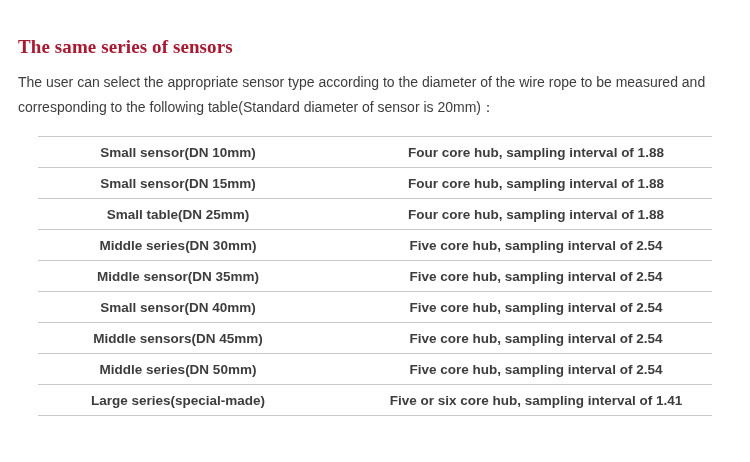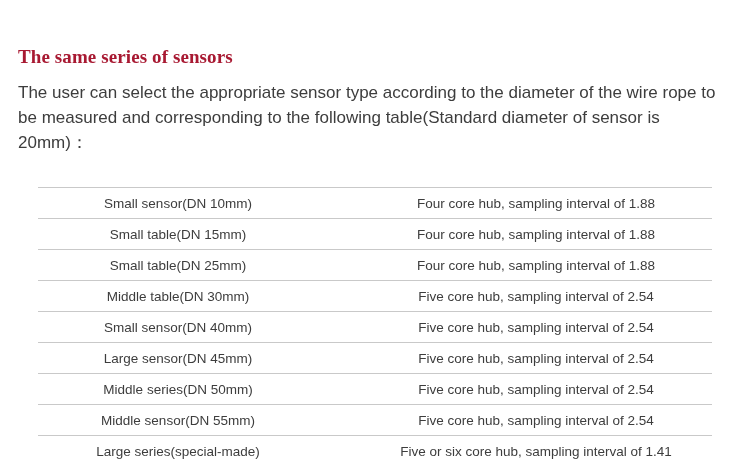--- a/index.html
+++ b/index.html
@@ -12,43 +12,44 @@
     background: #ffffff;
     font-family: "Liberation Sans", sans-serif;
     color: #333333;
     overflow: hidden;
   }
   .page {
     position: relative;
     width: 750px;
     height: 462px;
     box-sizing: border-box;
-    padding: 10px 18px;
+    padding: 0 18px;
   }
   .title {
     font-family: "Liberation Serif", serif;
     font-weight: bold;
     font-size: 19px;
     color: #a81932;
     margin: 0;
     padding-top: 36px;
     letter-spacing: 0.1px;
   }
   .intro {
-    font-size: 17px;
+    font-size: 14px;
     color: #3d3d3d;
     line-height: 25px;
     margin: 12px 0 0 0;
     max-width: 716px;
   }
   .table-wrap {
-    margin-top: 32px;
+    margin-top: 16px;
     display: flex;
     justify-content: center;
     gap: 0;
+    font-weight: bold;
   }
   table.spec {
     border-collapse: collapse;
     table-layout: fixed;
   }
   table.spec td {
     height: 30px;
     padding: 0 6px;
     text-align: center;
     vertical-align: middle;
@@ -85,51 +86,51 @@
 
   <div class="table-wrap">
     <table class="spec">
       <tbody>
         <tr>
           <td class="col-left">Small sensor(DN 10mm)</td>
           <td class="spacer"></td>
           <td class="col-right">Four core hub, sampling interval of 1.88</td>
         </tr>
         <tr>
-          <td class="col-left">Small table(DN 15mm)</td>
+          <td class="col-left">Small sensor(DN 15mm)</td>
           <td class="spacer"></td>
           <td class="col-right">Four core hub, sampling interval of 1.88</td>
         </tr>
         <tr>
           <td class="col-left">Small table(DN 25mm)</td>
           <td class="spacer"></td>
           <td class="col-right">Four core hub, sampling interval of 1.88</td>
         </tr>
         <tr>
-          <td class="col-left">Middle table(DN 30mm)</td>
+          <td class="col-left">Middle series(DN 30mm)</td>
+          <td class="spacer"></td>
+          <td class="col-right">Five core hub, sampling interval of 2.54</td>
+        </tr>
+        <tr>
+          <td class="col-left">Middle sensor(DN 35mm)</td>
           <td class="spacer"></td>
           <td class="col-right">Five core hub, sampling interval of 2.54</td>
         </tr>
         <tr>
           <td class="col-left">Small sensor(DN 40mm)</td>
           <td class="spacer"></td>
           <td class="col-right">Five core hub, sampling interval of 2.54</td>
         </tr>
         <tr>
-          <td class="col-left">Large sensor(DN 45mm)</td>
+          <td class="col-left">Middle sensors(DN 45mm)</td>
           <td class="spacer"></td>
           <td class="col-right">Five core hub, sampling interval of 2.54</td>
         </tr>
         <tr>
           <td class="col-left">Middle series(DN 50mm)</td>
-          <td class="spacer"></td>
-          <td class="col-right">Five core hub, sampling interval of 2.54</td>
-        </tr>
-        <tr>
-          <td class="col-left">Middle sensor(DN 55mm)</td>
           <td class="spacer"></td>
           <td class="col-right">Five core hub, sampling interval of 2.54</td>
         </tr>
         <tr>
           <td class="col-left">Large series(special-made)</td>
           <td class="spacer"></td>
           <td class="col-right">Five or six core hub, sampling interval of 1.41</td>
         </tr>
       </tbody>
     </table>

